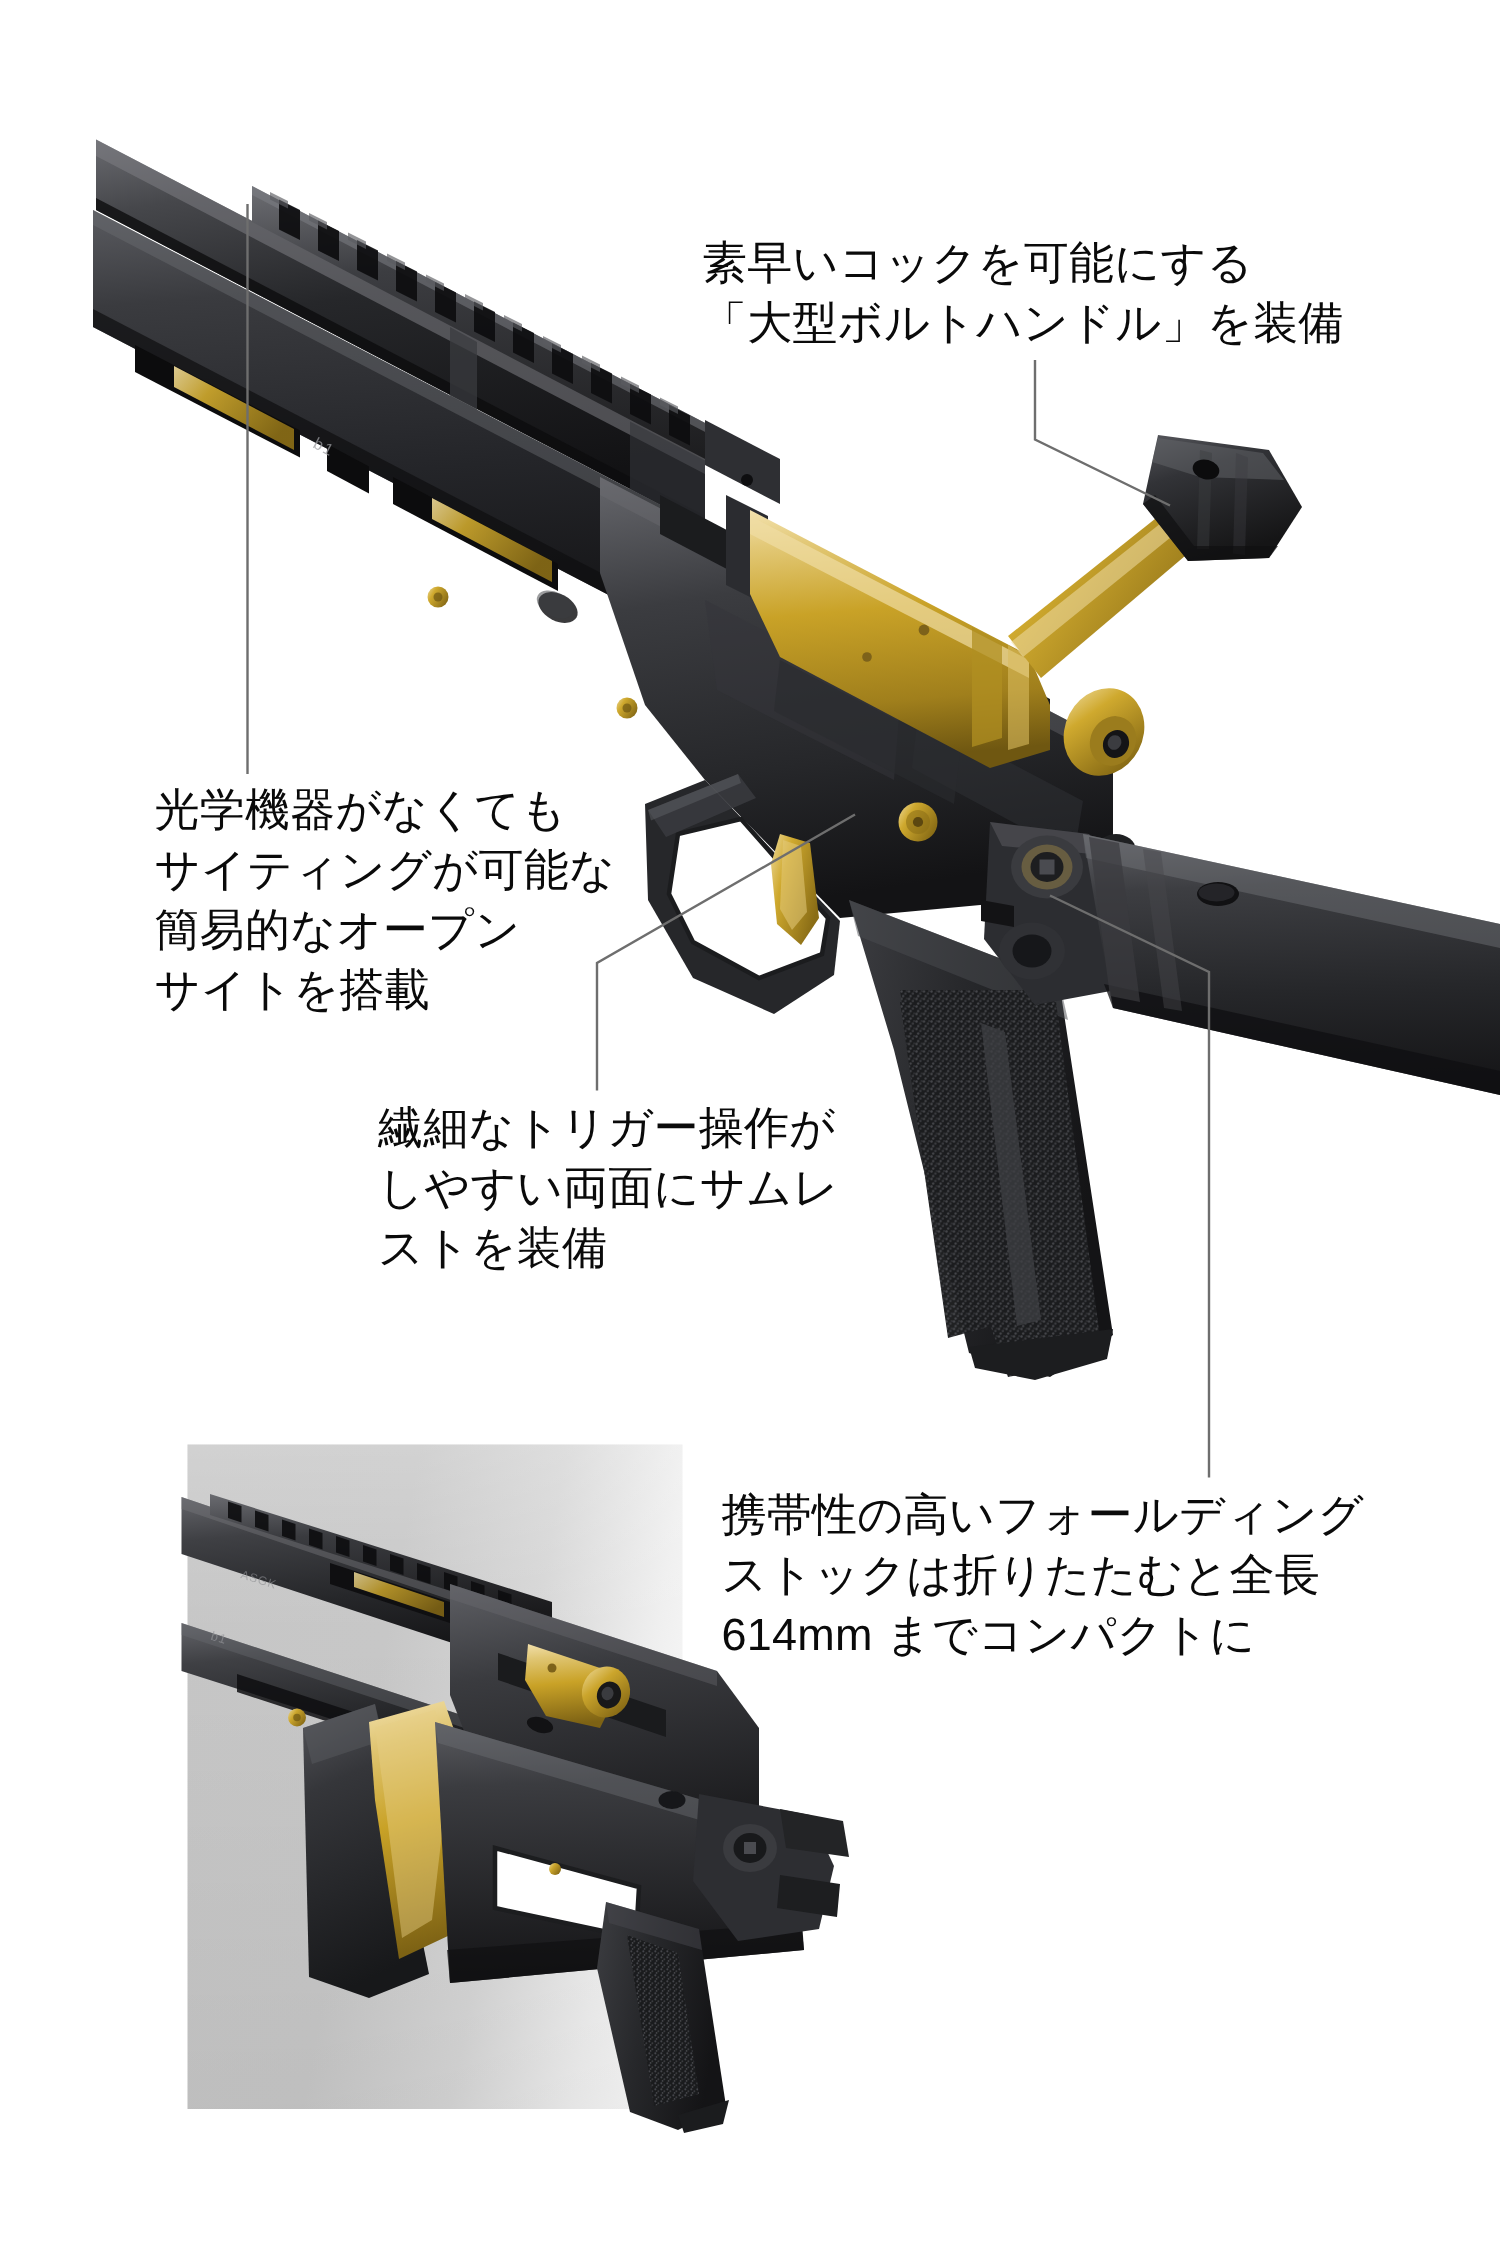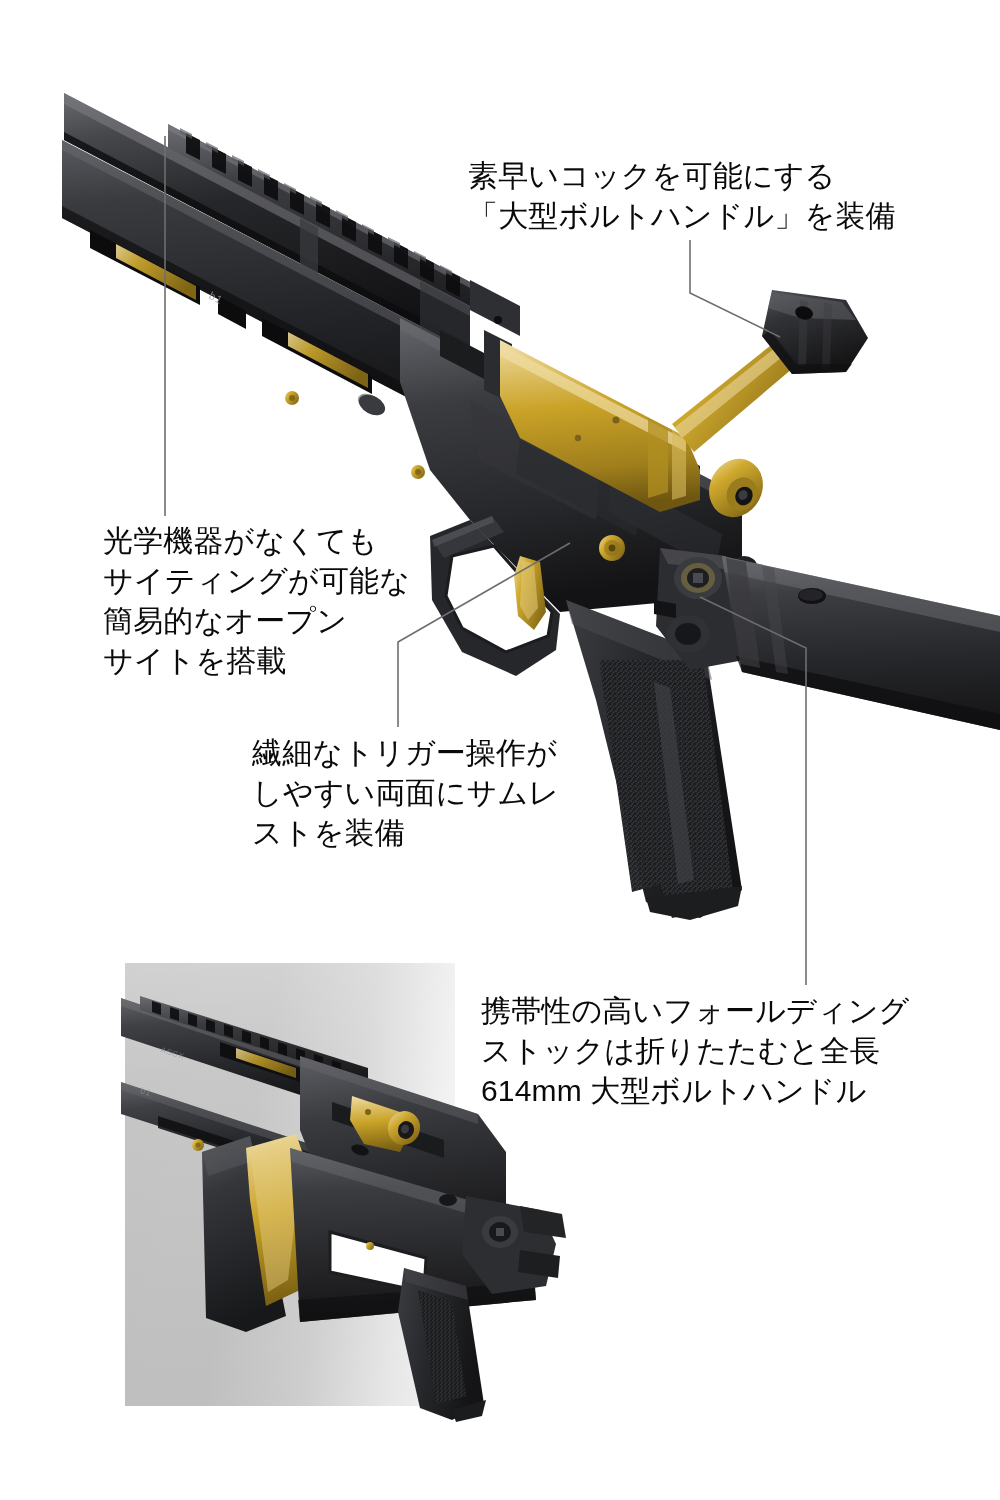--- a/index.html
+++ b/index.html
@@ -453,15 +453,15 @@
 サイティングが可能な
 簡易的なオープン
 サイトを搭載</div>
 
   <div class="callout" id="callout-trigger">繊細なトリガー操作が
 しやすい両面にサムレ
 ストを装備</div>
 
   <div class="callout" id="callout-stock">携帯性の高いフォールディング
 ストックは折りたたむと全長
-614mm 大型ボルトハンドル</div>
+614mm までコンパクトに</div>
 
 </div>
 
 </body></html>

